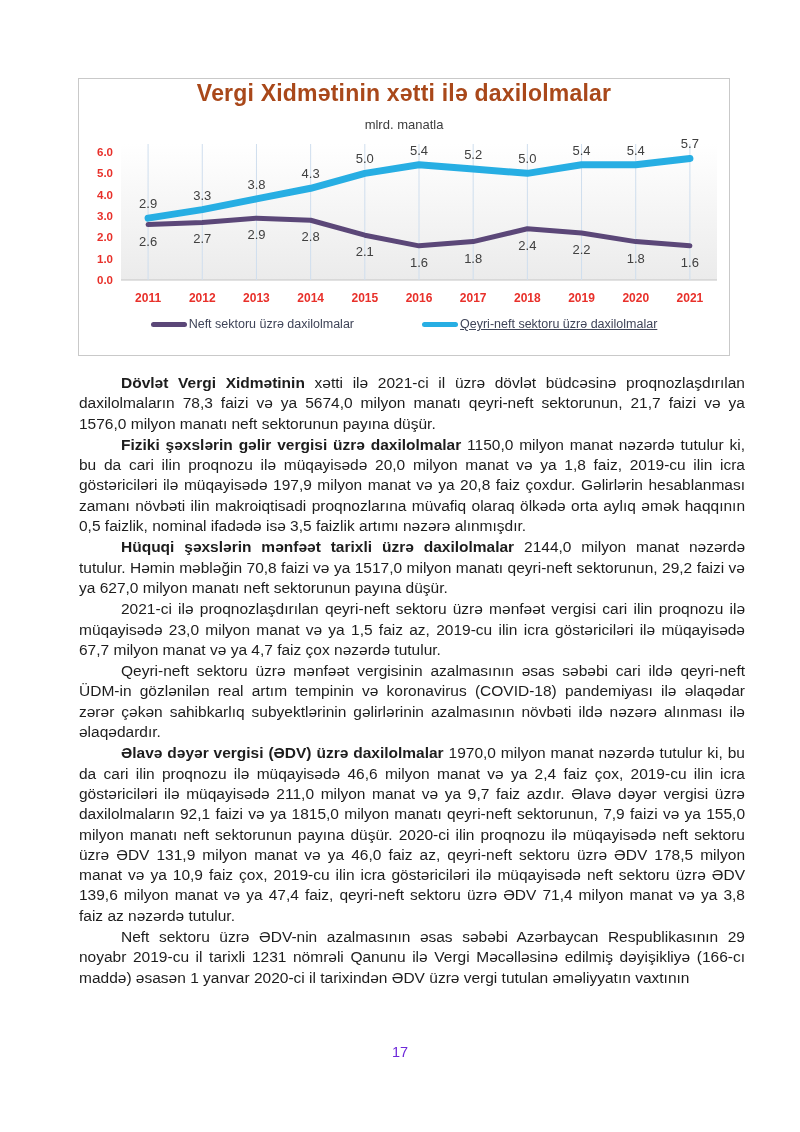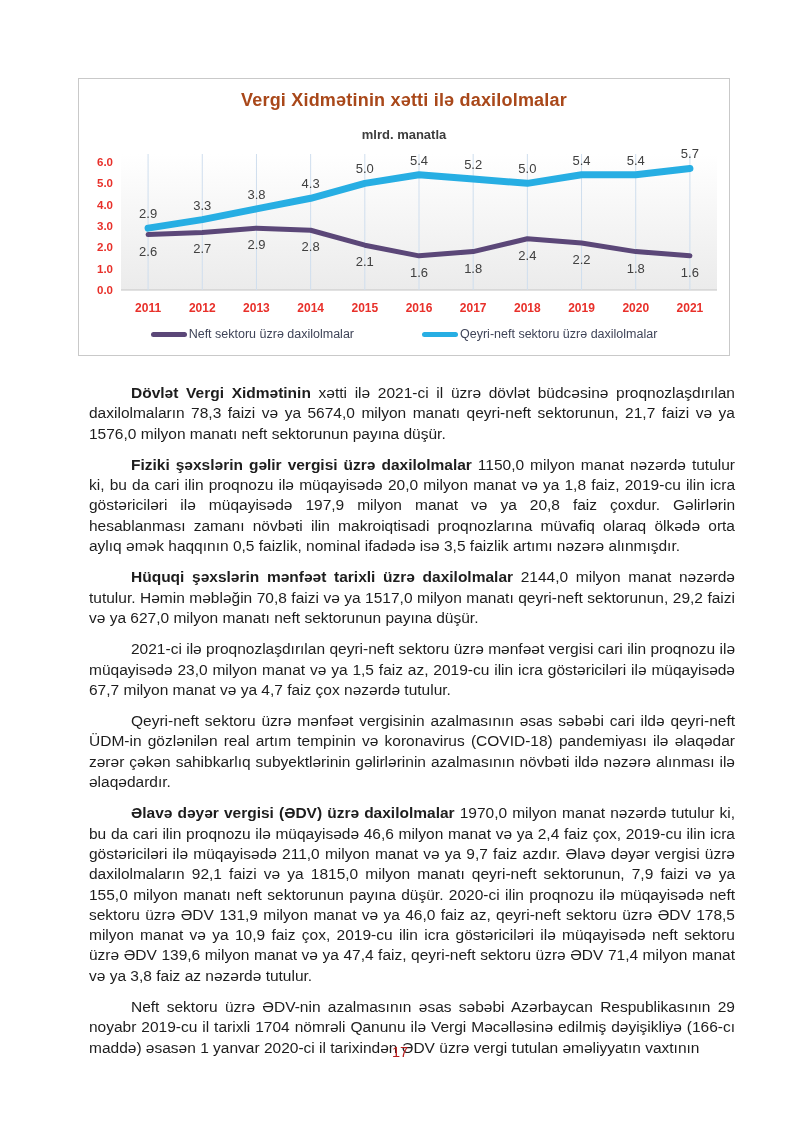--- a/index.html
+++ b/index.html
@@ -5,44 +5,44 @@
   html,body { margin:0; padding:0; background:#ffffff; }
   body { width:800px; height:1132px; position:relative; font-family:"Liberation Sans",sans-serif; color:#1d1d1d; }
   .page { position:absolute; inset:0; background:#ffffff; }
 
   
   .chart-box {
     position:absolute; left:78px; top:78px; width:652px; height:278px;
     border:1px solid #c9c9c9; background:#ffffff; box-sizing:border-box; overflow:hidden;
   }
   .chart-title {
-    text-align:center; margin-top:11px; font-size:18px; font-weight:bold;
+    text-align:center; margin-top:1px; font-size:23px; font-weight:bold;
     color:#A9481A; letter-spacing:0.2px;
   }
   .chart-subtitle {
-    text-align:center; margin-top:16px; font-size:13px; font-weight:bold; color:#3d3d3d;
+    text-align:center; margin-top:10px; font-size:13px; font-weight:normal; color:#3d3d3d;
   }
   #chart-svg { display:block; margin:2px auto 0 auto; }
   .legend-row {
     display:flex; justify-content:center; align-items:center; gap:68px; margin-top:1px;
   }
   .legend-item { display:flex; align-items:center; font-size:12.5px; color:#3f4458; }
   .legend-swatch { display:inline-block; width:36px; height:5px; border-radius:3px; margin-right:2px; }
 
   
   .body-text {
     position:absolute; left:78px; top:372px; width:668px;
     font-size:15.5px; line-height:20.3px; text-align:justify; color:#1d1d1d;
   }
-  .body-text p { margin:11px; text-indent:42px; }
+  .body-text p { margin:1px; text-indent:42px; }
   .lead { font-weight:bold; }
 
   .page-number {
     position:absolute; left:0; top:1044px; width:100%;
-    text-align:center; font-size:14.5px; color:#b91c1c;
+    text-align:center; font-size:14.5px; color:#6d28d9;
   }
 </style>
 </head>
 <body>
 
 <div class="page">
 
   <div class="chart-box">
     <div class="chart-title">Vergi Xidmətinin xətti ilə daxilolmalar</div>
     <div class="chart-subtitle">mlrd. manatla</div>
@@ -107,32 +107,32 @@
         <text x="448.3636363636364" y="168" text-anchor="middle" fill="#E8302A" font-size="12" font-weight="bold" font-family="Liberation Sans, sans-serif">2018</text>
         <text x="502.5454545454545" y="168" text-anchor="middle" fill="#E8302A" font-size="12" font-weight="bold" font-family="Liberation Sans, sans-serif">2019</text>
         <text x="556.7272727272727" y="168" text-anchor="middle" fill="#E8302A" font-size="12" font-weight="bold" font-family="Liberation Sans, sans-serif">2020</text>
         <text x="610.9090909090909" y="168" text-anchor="middle" fill="#E8302A" font-size="12" font-weight="bold" font-family="Liberation Sans, sans-serif">2021</text>
       </svg>
     <div class="legend-row">
       <div class="legend-item" style="color: rgb(63, 68, 88);">
         <span class="legend-swatch" id="swatch-0" style="background: rgb(91, 71, 120);"></span>
         <span>Neft sektoru üzrə daxilolmalar</span>
       </div>
-      <div class="legend-item" style="color: rgb(63, 68, 88);">
+      <div class="legend-item" style="color: rgb(63, 68, 88); text-decoration: underline;">
         <span class="legend-swatch" id="swatch-1" style="background: rgb(39, 174, 227);"></span>
         <span>Qeyri-neft sektoru üzrə daxilolmalar</span>
       </div>
     </div>
   </div>
 
   <div class="body-text">
     <p><span class="lead">Dövlət Vergi Xidmətinin</span><span> xətti ilə 2021-ci il üzrə dövlət büdcəsinə proqnozlaşdırılan daxilolmaların 78,3 faizi və ya 5674,0 milyon manatı qeyri-neft sektorunun, 21,7 faizi və ya 1576,0 milyon manatı neft sektorunun payına düşür.</span></p>
     <p><span class="lead">Fiziki şəxslərin gəlir vergisi üzrə daxilolmalar</span><span> 1150,0 milyon manat nəzərdə tutulur ki, bu da cari ilin proqnozu ilə müqayisədə 20,0 milyon manat və ya 1,8 faiz, 2019-cu ilin icra göstəriciləri ilə müqayisədə 197,9 milyon manat və ya 20,8 faiz çoxdur. Gəlirlərin hesablanması zamanı növbəti ilin makroiqtisadi proqnozlarına müvafiq olaraq ölkədə orta aylıq əmək haqqının 0,5 faizlik, nominal ifadədə isə 3,5 faizlik artımı nəzərə alınmışdır.</span></p>
     <p><span class="lead">Hüquqi şəxslərin mənfəət tarixli üzrə daxilolmalar</span><span> 2144,0 milyon manat nəzərdə tutulur. Həmin məbləğin 70,8 faizi və ya 1517,0 milyon manatı qeyri-neft sektorunun, 29,2 faizi və ya 627,0 milyon manatı neft sektorunun payına düşür.</span></p>
     <p><span class="lead"></span><span>2021-ci ilə proqnozlaşdırılan qeyri-neft sektoru üzrə mənfəət vergisi cari ilin proqnozu ilə müqayisədə 23,0 milyon manat və ya 1,5 faiz az, 2019-cu ilin icra göstəriciləri ilə müqayisədə 67,7 milyon manat və ya 4,7 faiz çox nəzərdə tutulur.</span></p>
     <p><span class="lead"></span><span>Qeyri-neft sektoru üzrə mənfəət vergisinin azalmasının əsas səbəbi cari ildə qeyri-neft ÜDM-in gözlənilən real artım tempinin və koronavirus (COVID-18) pandemiyası ilə əlaqədar zərər çəkən sahibkarlıq subyektlərinin gəlirlərinin azalmasının növbəti ildə nəzərə alınması ilə əlaqədardır.</span></p>
     <p><span class="lead">Əlavə dəyər vergisi (ƏDV) üzrə daxilolmalar</span><span> 1970,0 milyon manat nəzərdə tutulur ki, bu da cari ilin proqnozu ilə müqayisədə 46,6 milyon manat və ya 2,4 faiz çox, 2019-cu ilin icra göstəriciləri ilə müqayisədə 211,0 milyon manat və ya 9,7 faiz azdır. Əlavə dəyər vergisi üzrə daxilolmaların 92,1 faizi və ya 1815,0 milyon manatı qeyri-neft sektorunun, 7,9 faizi və ya 155,0 milyon manatı neft sektorunun payına düşür. 2020-ci ilin proqnozu ilə müqayisədə neft sektoru üzrə ƏDV 131,9 milyon manat və ya 46,0 faiz az, qeyri-neft sektoru üzrə ƏDV 178,5 milyon manat və ya 10,9 faiz çox, 2019-cu ilin icra göstəriciləri ilə müqayisədə neft sektoru üzrə ƏDV 139,6 milyon manat və ya 47,4 faiz, qeyri-neft sektoru üzrə ƏDV 71,4 milyon manat və ya 3,8 faiz az nəzərdə tutulur.</span></p>
-    <p><span class="lead"></span><span>Neft sektoru üzrə ƏDV-nin azalmasının əsas səbəbi Azərbaycan Respublikasının 29 noyabr 2019-cu il tarixli 1704 nömrəli Qanunu ilə Vergi Məcəlləsinə edilmiş dəyişikliyə (166-cı maddə) əsasən 1 yanvar 2020-ci il tarixindən ƏDV üzrə vergi tutulan əməliyyatın vaxtının</span></p>
+    <p><span class="lead"></span><span>Neft sektoru üzrə ƏDV-nin azalmasının əsas səbəbi Azərbaycan Respublikasının 29 noyabr 2019-cu il tarixli 1231 nömrəli Qanunu ilə Vergi Məcəlləsinə edilmiş dəyişikliyə (166-cı maddə) əsasən 1 yanvar 2020-ci il tarixindən ƏDV üzrə vergi tutulan əməliyyatın vaxtının</span></p>
   </div>
 
   <div class="page-number">17</div>
 
 </div>
 
 </body></html>

